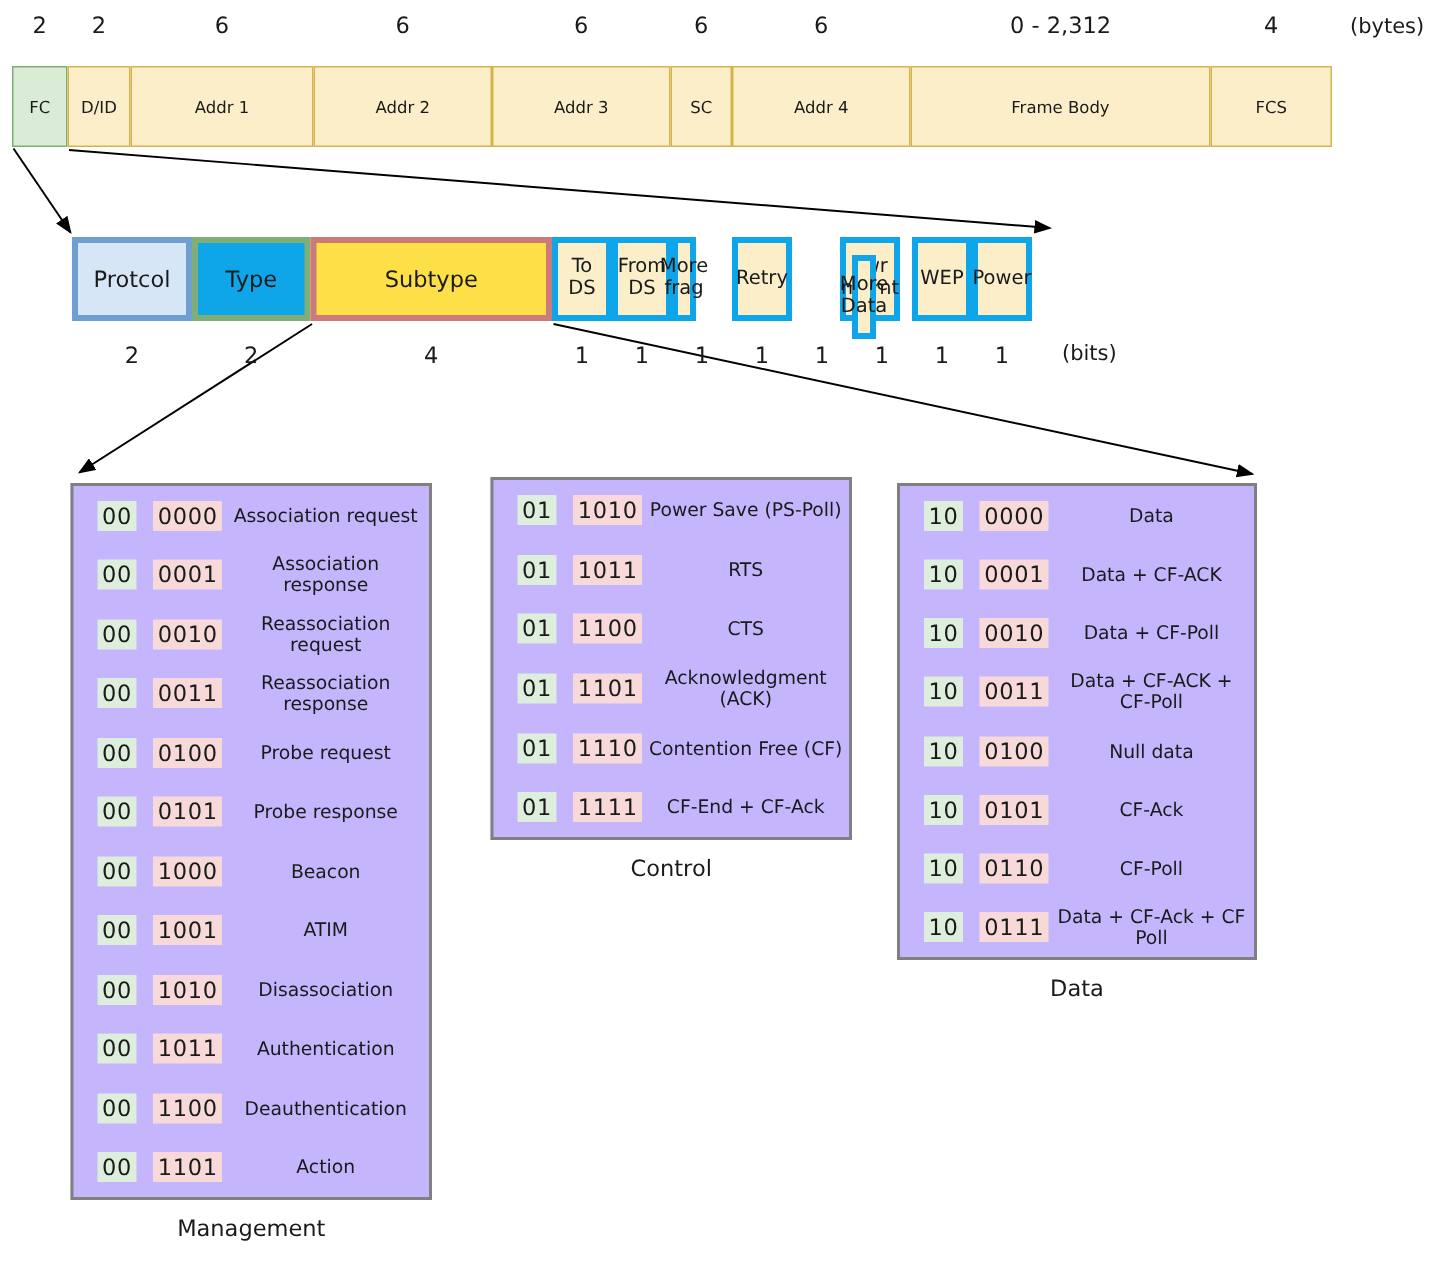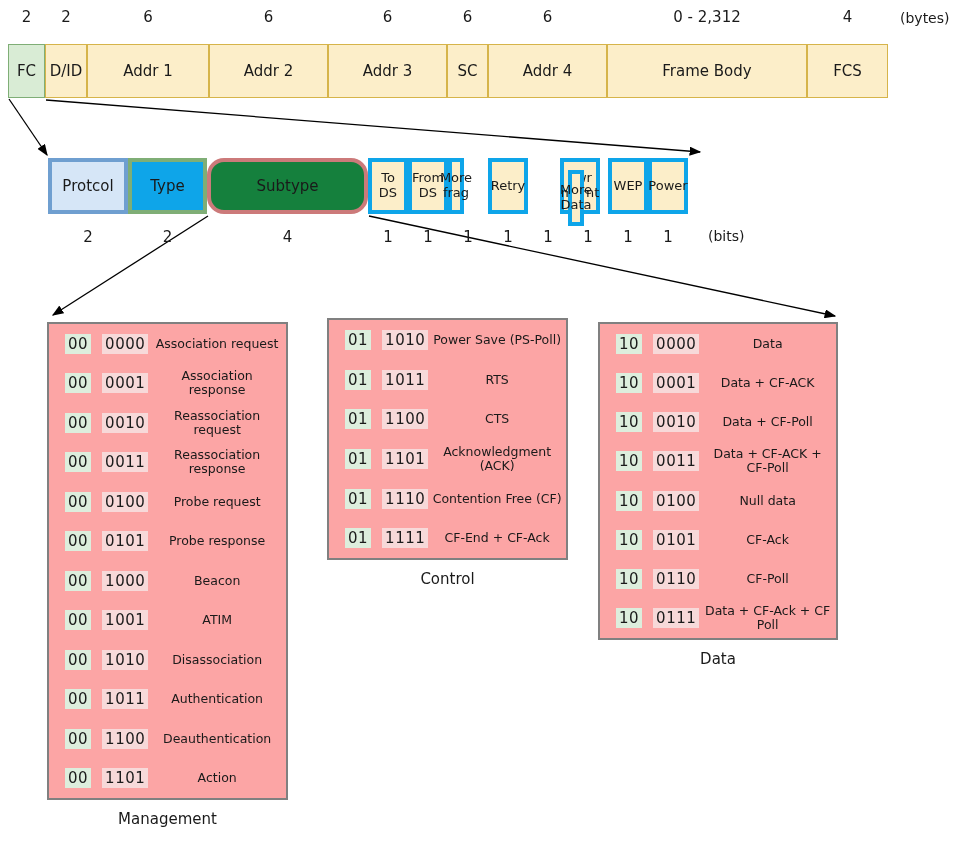--- a/index.html
+++ b/index.html
@@ -21,21 +21,21 @@
   .fcell {
     position: absolute;
     top: 0;
     height: 54px;
     box-sizing: border-box;
     border: 1px solid #d6b44a;
     background: #fceec9;
     display: flex;
     align-items: center;
     justify-content: center;
-    font-size: 15px;
+    font-size: 11px;
     color: #1a1a1a;
     white-space: nowrap;
   }
   .fcell.green { background: #d9ecd5; border-color: #7fae76; }
 
   .sizelabel {
     position: absolute;
     top: 8px;
     height: 20px;
     font-size: 15px;
@@ -63,37 +63,37 @@
     display: flex;
     align-items: center;
     justify-content: center;
     text-align: center;
     font-size: 13px;
     line-height: 1.12;
     color: #1a1a1a;
   }
   .bcell.blue  { background: #d6e6f7; border-color: #6f9fd0; font-size: 15px; }
   .bcell.green { background: #0ea5e9; border-color: #7fae76; font-size: 15px; }
-  .bcell.red   { background: #15803d; border-color: #cc7a7a; font-size: 15px; border-radius: 17px; }
+  .bcell.red   { background: #fde047; border-color: #cc7a7a; font-size: 15px; }
 
   .bitlabel {
     position: absolute;
     top: 228px;
     font-size: 15px;
     text-align: center;
     white-space: nowrap;
     color: #1a1a1a;
   }
 
   
   .subbox {
     position: absolute;
     box-sizing: border-box;
     border: 2px solid #808080;
-    background: #fca5a5;
+    background: #c4b5fd;
     padding: 0;
   }
   .subrow {
     position: absolute;
     left: 0;
     right: 0;
     height: 24px;
     display: flex;
     align-items: center;
   }

